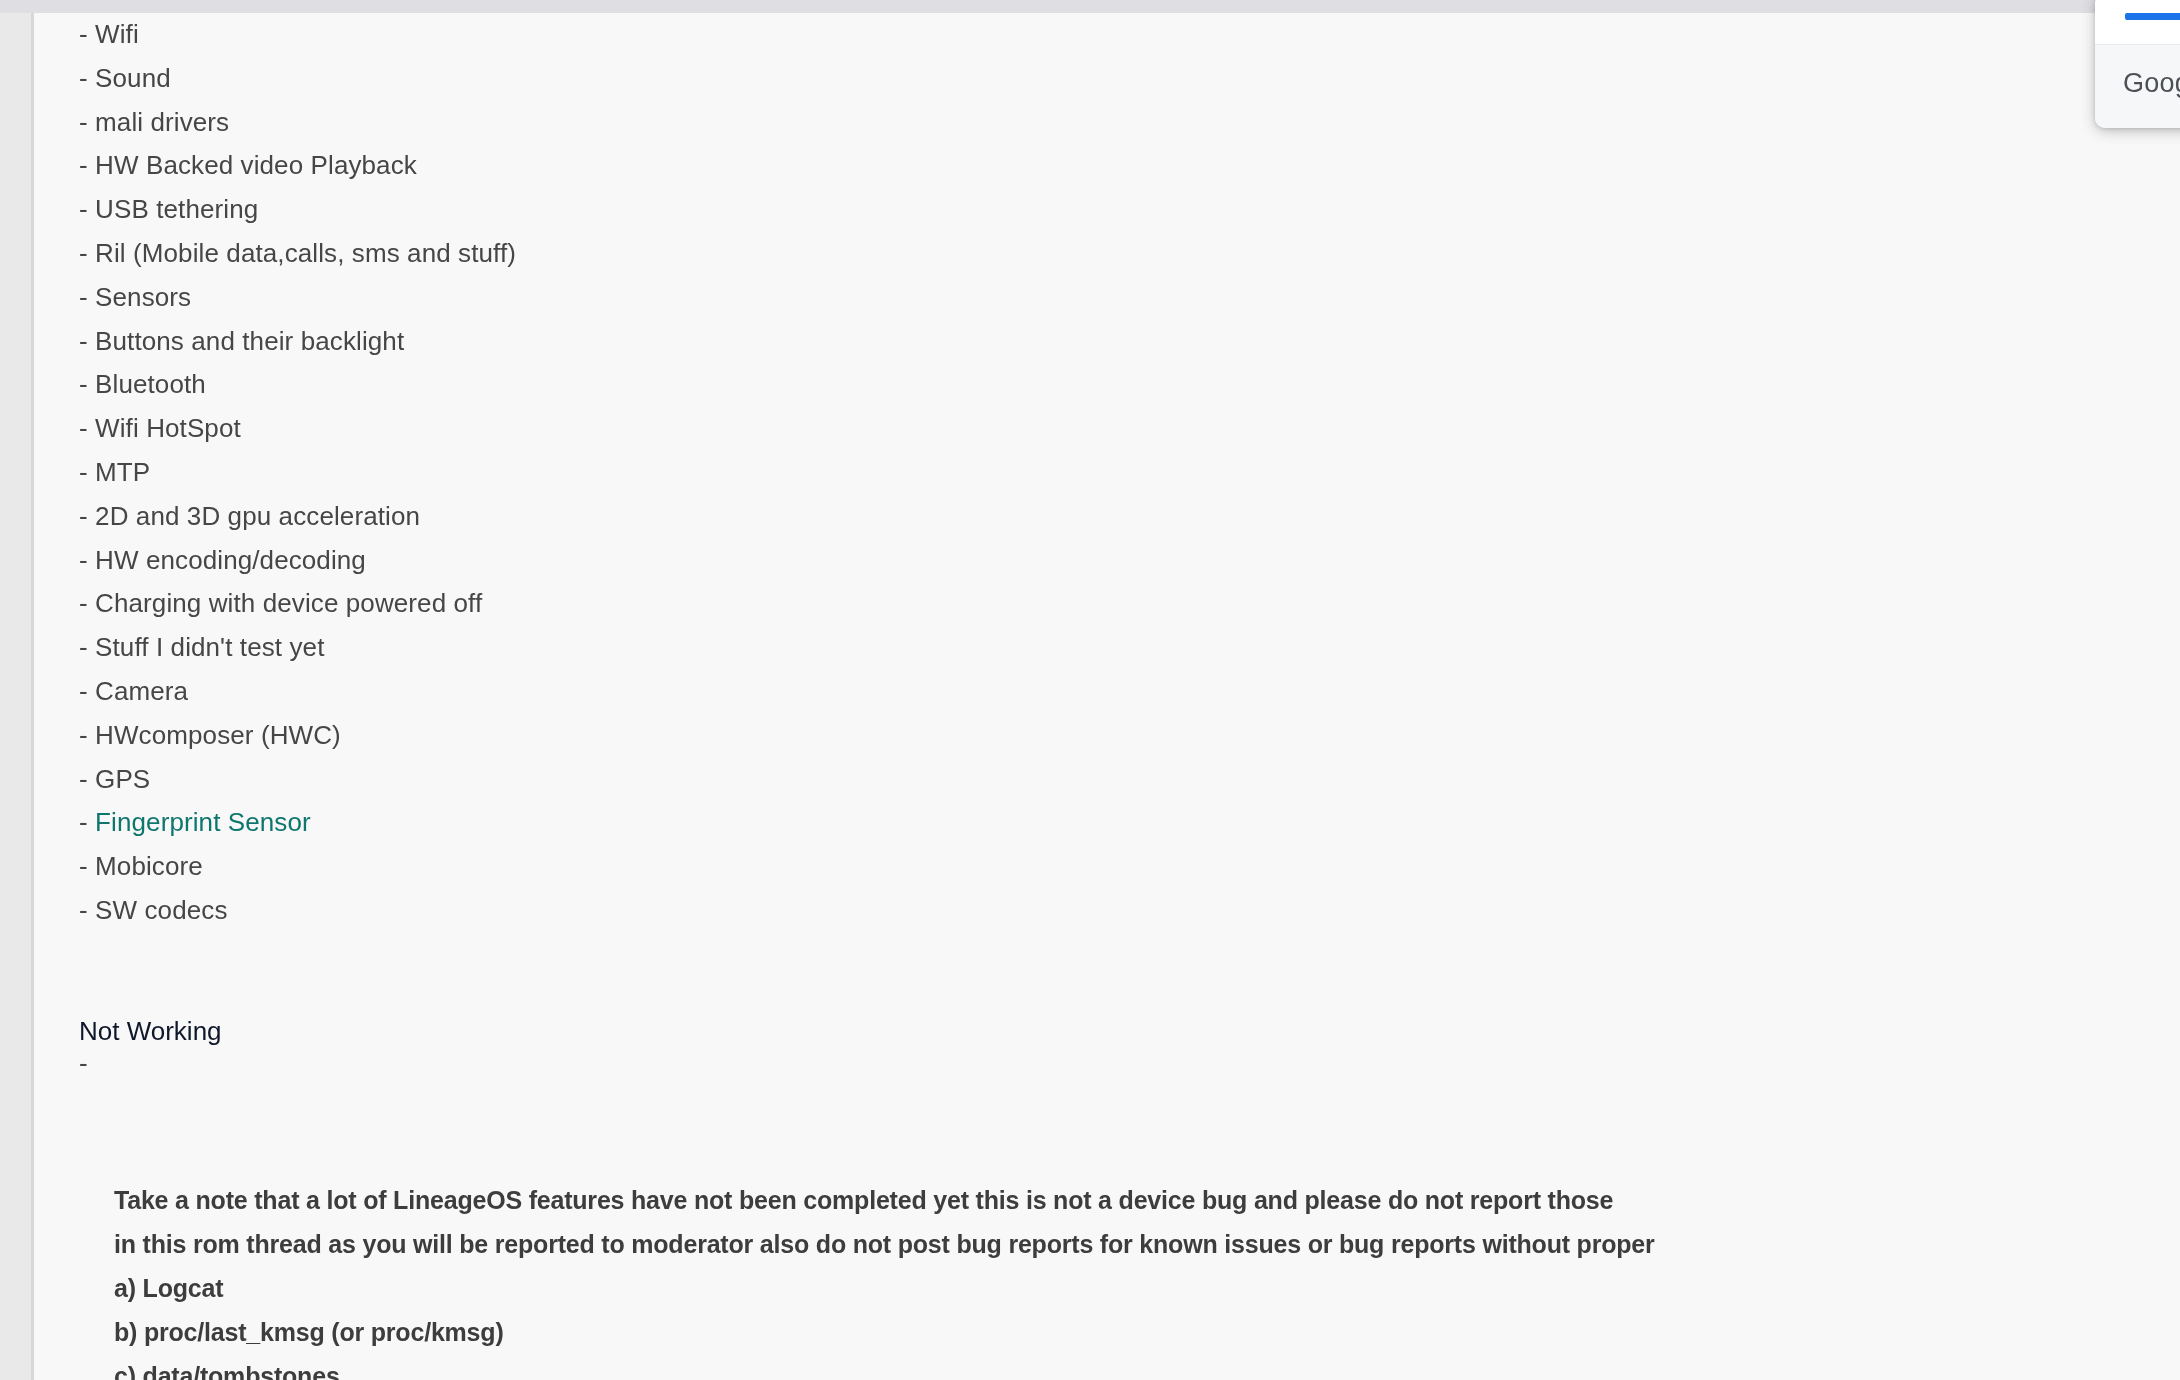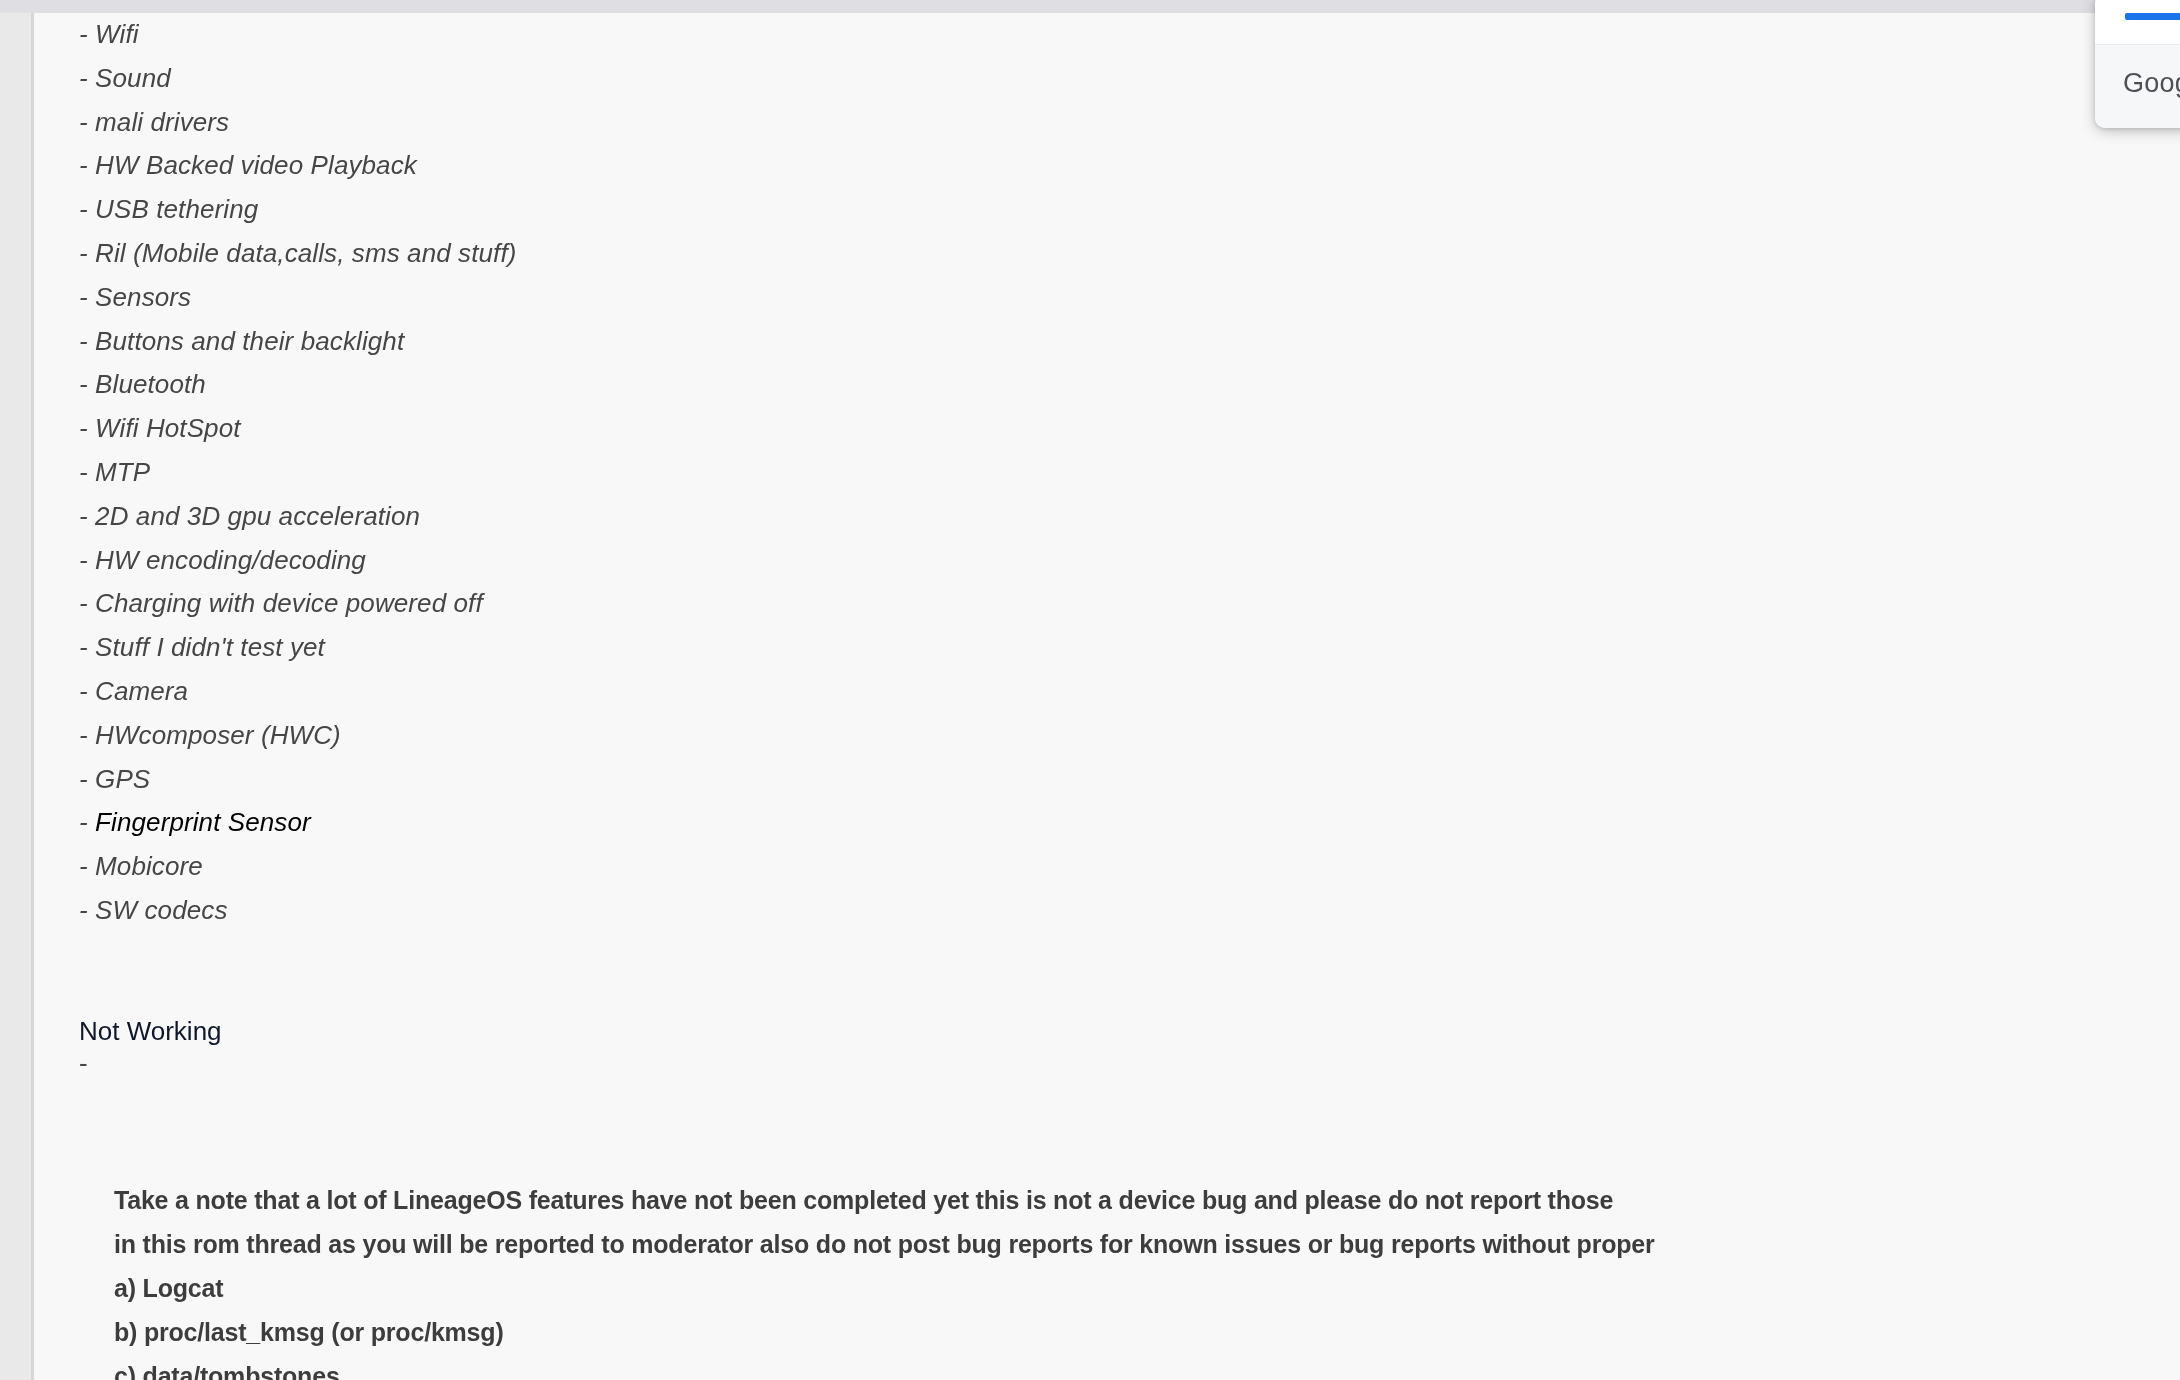--- a/index.html
+++ b/index.html
@@ -67,42 +67,41 @@
     width: 2146px;
     height: 1367px;
   }
 
   
   .feature-list {
     position: absolute;
     left: 45px;
     top: 0px;
     width: 1900px;
-    font-style: italic;
   }
 
   .feature-row {
     height: 43.8px;
     line-height: 43.8px;
     font-size: 26px;
     color: #464646;
     white-space: nowrap;
     letter-spacing: 0.1px;
   }
 
   .feature-row .dash {
     color: #464646;
   }
 
   .feature-row .label {
     color: #464646;
   }
 
   .feature-row.is-link .label {
-    color: #000000;
+    color: #0f766e;
   }
 
   
   .section-heading {
     position: absolute;
     left: 45px;
     top: 1002px;
     font-size: 26px;
     line-height: 32px;
     color: #0f172a;

